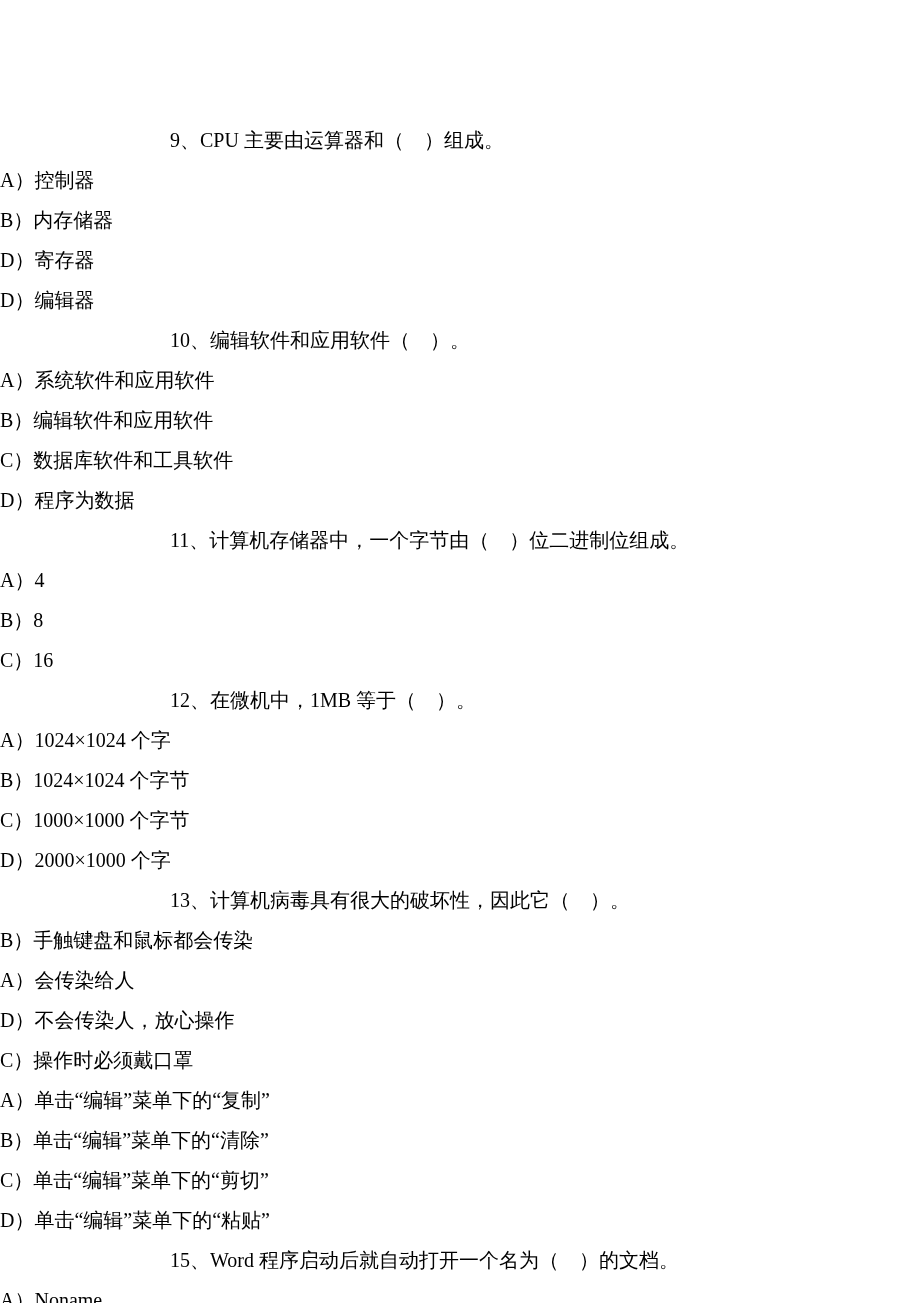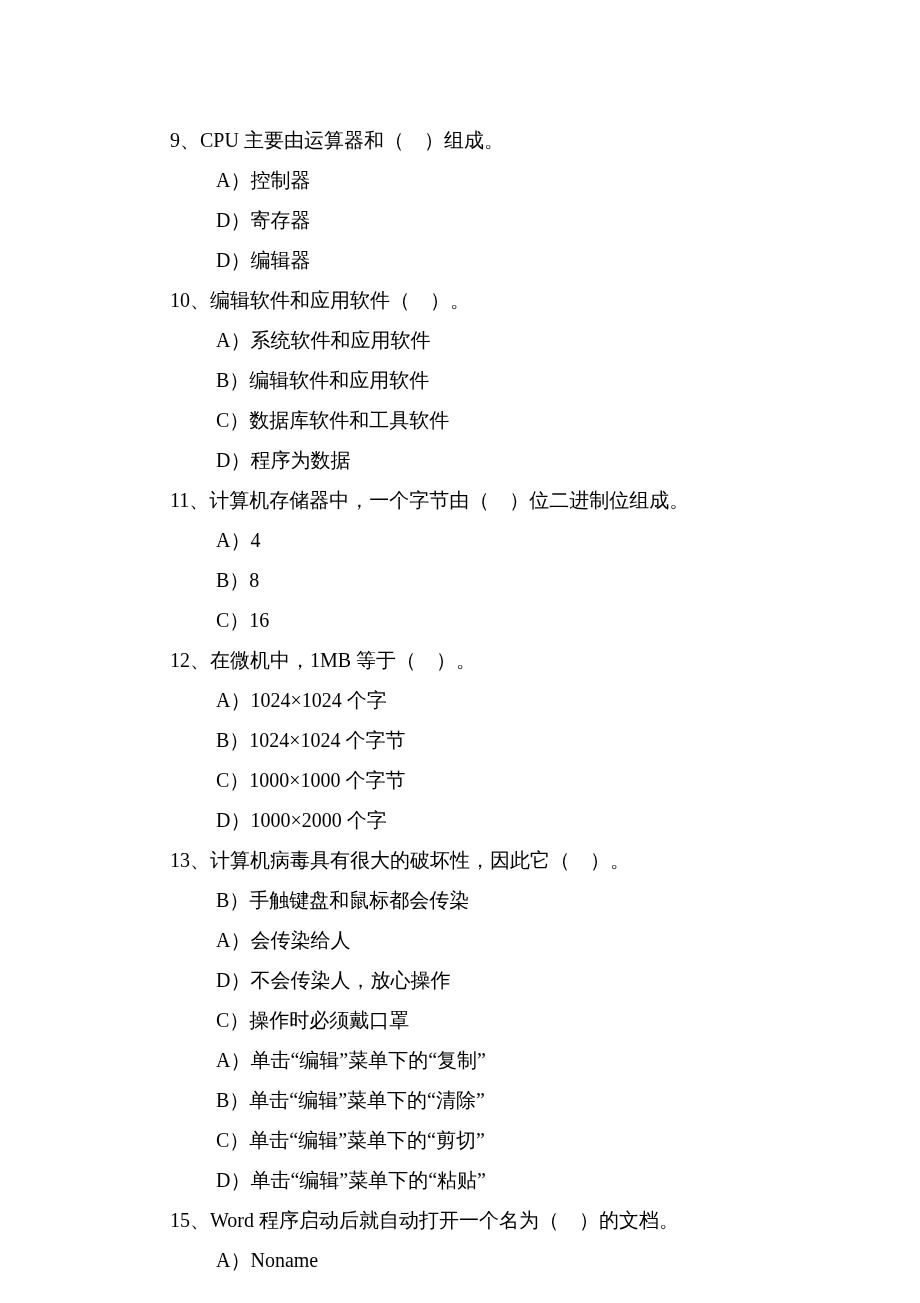--- a/index.html
+++ b/index.html
@@ -21,32 +21,32 @@
     .q-line {
       padding-left: 170px;
       padding-right: 130px;
     }
     .q-wrap {
       padding-left: 130px;
       padding-right: 130px;
       text-indent: 30px;
     }
     .opt {
-      padding-left: 216px;
     }
   </style>
 </head>
 <body>
 
 <div class="page">
 
   <div class="q-line">
     <span>9、</span><span>CPU 主要由运算器和（　）组成。</span>
   </div>
   <div class="opt"><span>A）</span><span>控制器</span></div>
+  <div class="opt"><span>B）</span><span>内存储器</span></div>
   <div class="opt"><span>D）</span><span>寄存器</span></div>
   <div class="opt"><span>D）</span><span>编辑器</span></div>
 
   <div class="q-line">
     <span>10、</span><span>编辑软件和应用软件（　）。</span>
   </div>
   <div class="opt"><span>A）</span><span>系统软件和应用软件</span></div>
   <div class="opt"><span>B）</span><span>编辑软件和应用软件</span></div>
   <div class="opt"><span>C）</span><span>数据库软件和工具软件</span></div>
   <div class="opt"><span>D）</span><span>程序为数据</span></div>
@@ -57,21 +57,21 @@
   <div class="opt"><span>A）</span><span>4</span></div>
   <div class="opt"><span>B）</span><span>8</span></div>
   <div class="opt"><span>C）</span><span>16</span></div>
 
   <div class="q-line">
     <span>12、</span><span>在微机中，1MB 等于（　）。</span>
   </div>
   <div class="opt"><span>A）</span><span>1024×1024 个字</span></div>
   <div class="opt"><span>B）</span><span>1024×1024 个字节</span></div>
   <div class="opt"><span>C）</span><span>1000×1000 个字节</span></div>
-  <div class="opt"><span>D）</span><span>1000×2000 个字</span></div>
+  <div class="opt"><span>D）</span><span>2000×1000 个字</span></div>
 
   <div class="q-line">
     <span>13、</span><span>计算机病毒具有很大的破坏性，因此它（　）。</span>
   </div>
   <div class="opt"><span>B）</span><span>手触键盘和鼠标都会传染</span></div>
   <div class="opt"><span>A）</span><span>会传染给人</span></div>
   <div class="opt"><span>D）</span><span>不会传染人，放心操作</span></div>
   <div class="opt"><span>C）</span><span>操作时必须戴口罩</span></div>
 
   <div class="opt"><span>A）</span><span>单击“编辑”菜单下的“复制”</span></div>

